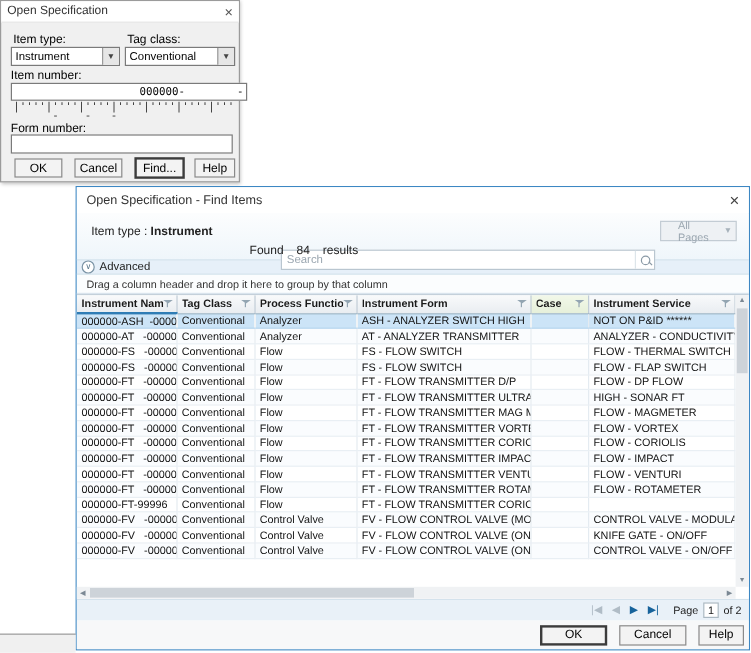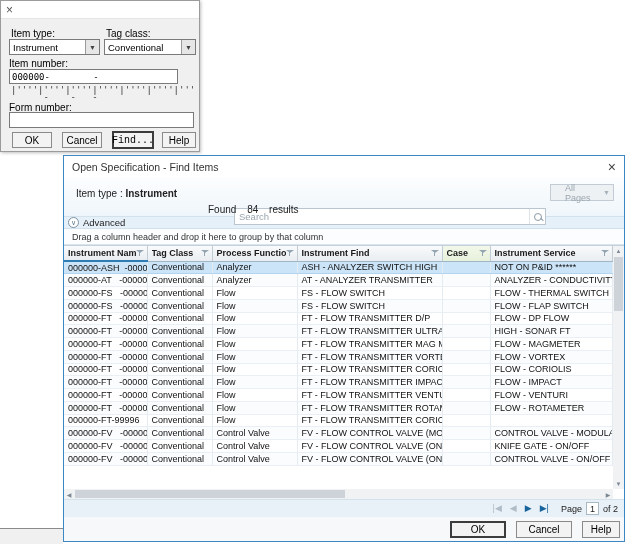--- a/index.html
+++ b/index.html
@@ -112,46 +112,47 @@
 
   
   .appline { left:0; top:528px; width:63px; height:1px; background:#8a8a8a; }
   .appfill { left:0; top:529px; width:63px; height:15px; background:#f0f0f0; }
 </style>
 </head>
 <body>
 
 <div id="dlg1" class="abs">
   <div class="titlebar">
+    <span class="ttl">Open Specification</span>
     <span class="x">×</span>
   </div>
 
   <div class="abs lbl" style="left:10px; top:27px;">Item type:</div>
   <div class="abs lbl" style="left:105px; top:27px;">Tag class:</div>
 
   <div class="abs combo" style="left:8px; top:38px; width:91px;">
     <span class="cval">Instrument</span>
     <span class="cbtn">▼</span>
   </div>
   <div class="abs combo" style="left:103px; top:38px; width:92px;">
     <span class="cval">Conventional</span>
     <span class="cbtn">▼</span>
   </div>
 
   <div class="abs lbl" style="left:8px; top:57px;">Item number:</div>
-  <input class="abs field" style="left: 8px; top: 68px; width: 169px;" value="000000-        -">
+  <input class="abs field" style="left: 8px; top: 68px; width: 197px; text-align: right;" value="000000-        -">
   <div class="abs ruler" style="left:10px; top:86px;">|''''|''''|''''|''''|''''|''''|'''</div>
   <div class="abs ruler" style="left:10px; top:93px;">      -    -   -</div>
 
   <div class="abs lbl" style="left:8px; top:101px;">Form number:</div>
   <input class="abs field" style="left: 8px; top: 111px; width: 185px; height: 16px;">
 
   <div class="abs btn" style="left:11px; top:131px; width:40px; height:16px;">OK</div>
   <div class="abs btn" style="left:61px; top:131px; width:40px; height:16px;">Cancel</div>
-  <div class="abs btn default" style="left:111px; top:130px; width:42px; height:18px;font-family:Liberation Mono, monospace;">Find...</div>
+  <div class="abs btn default" style="left:111px; top:130px; width:42px; height:18px;">Find...</div>
   <div class="abs btn" style="left:161px; top:131px; width:34px; height:16px;">Help</div>
 </div>
 
 <div id="dlg2" class="abs">
   <div class="titlebar">
     <span class="ttl">Open Specification - Find Items</span>
     <span class="x">×</span>
   </div>
 
   <div class="hdrarea">
@@ -209,21 +210,21 @@
                 </span>
             </th>
             <th>
               <span class="thflex">
                   <span class="thlbl">Process Function</span>
                   <span class="funnel"></span>
                 </span>
             </th>
             <th>
               <span class="thflex">
-                  <span class="thlbl">Instrument Find</span>
+                  <span class="thlbl">Instrument Form</span>
                   <span class="funnel"></span>
                 </span>
             </th>
             <th class="case-col">
               <span class="thflex">
                   <span class="thlbl">Case</span>
                   <span class="funnel"></span>
                 </span>
             </th>
             <th>

